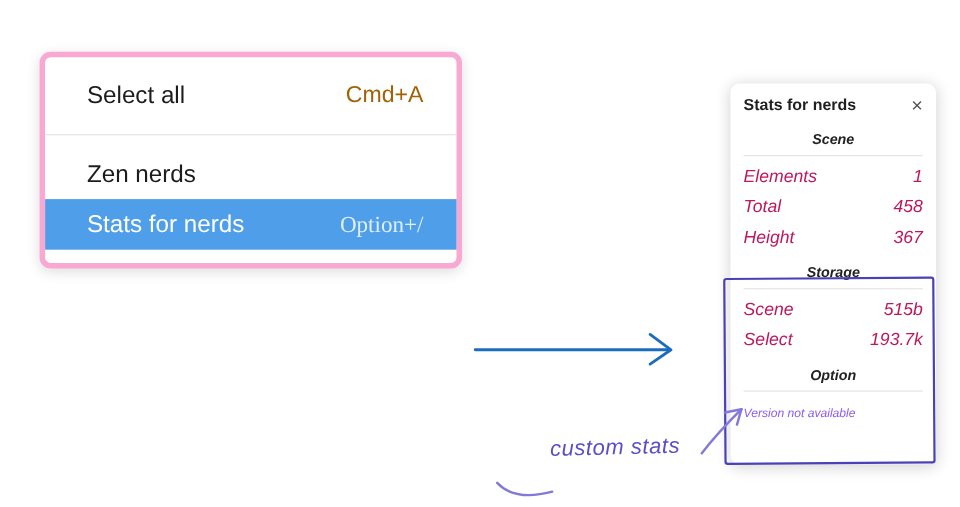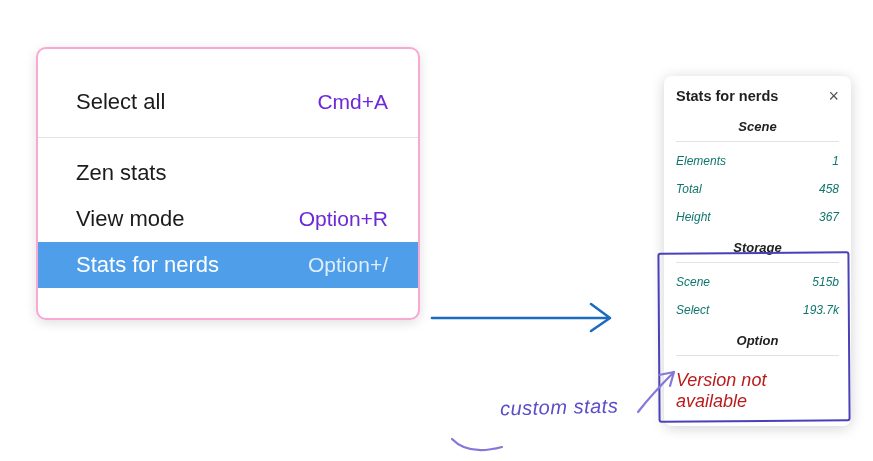--- a/index.html
+++ b/index.html
@@ -9,49 +9,49 @@
     --menu-highlight:#4f9eea;
     --arrow-blue:#1b6cbf;
     --annotation-purple:#5b4ec9;
     --sketch-box:#4a41b8;
     --arrow-purple:#8478d8;
   }
 
   
   .menu{
     position:absolute;left:36px;top:47px;width:384px;box-sizing:border-box;
-    background:#fff;border:2px solid #f9a8d4;border-radius:10px;
+    background:#fff;border:5px solid #f9a8d4;border-radius:10px;
     box-shadow:0 3px 12px rgba(0,0,0,.13);
-    padding:30px 0;
+    padding:12px 0;
   }
   .menu-item{
     height:46px;display:flex;align-items:center;justify-content:space-between;
     padding:0 30px 0 38px;font-size:22px;color:#1c1c1e;cursor:default;
   }
-  .mi-shortcut{color:#6d28d9;font-size:21px;}
+  .mi-shortcut{color:#a16207;font-size:21px;}
   .menu-sep{height:1px;background:#e3e3e6;margin:12px 0;}
   .menu-item.selected{background:var(--menu-highlight);color:#ffffff;}
-  .menu-item.selected .mi-shortcut{color:rgba(255,255,255,.82);}
+  .menu-item.selected .mi-shortcut{color:rgba(255,255,255,.82);font-family:Liberation Serif, serif;}
 
   
   .panel{
     position:absolute;left:664px;top:76px;width:187px;min-height:346px;box-sizing:border-box;
     background:#fff;border-radius:8px;box-shadow:0 2px 14px rgba(0,0,0,.18);
     padding:12px 12px 10px;color:#2b2b2b;
   }
   .panel-header{display:flex;justify-content:space-between;align-items:center;margin-bottom:10px;}
   .panel-title{font-weight:bold;font-size:14.5px;color:#1f1f1f;}
   .panel-close{font-weight:normal;color:#555;font-size:18px;line-height:14px;cursor:pointer;}
   .sec-head{
     text-align:center;font-weight:bold;font-size:13px;color:#222;
     padding:5px 0 7px;border-bottom:1px solid #e2e2e2;margin-bottom:5px;
   }
-  .stat-row{display:flex;justify-content:space-between;line-height:28px;font-size:12px;color:#0f766e;}
+  .stat-row{display:flex;justify-content:space-between;line-height:28px;font-size:16px;color:#be185d;}
   .section{margin-bottom:4px;font-style:italic;}
-  .version-note{font-size:18px;color:#b91c1c;padding-top:9px;}
+  .version-note{font-size:11px;color:#8b5cf6;padding-top:9px;}
 
   
   .sketch-box{
     position:absolute;left:658px;top:252px;width:192px;height:170px;box-sizing:border-box;
     border:2px solid var(--sketch-box);border-radius:3px;transform:rotate(-0.4deg);
     pointer-events:none;
   }
   svg.arrow{position:absolute;pointer-events:none;overflow:visible;}
   .stroke-blue{stroke:var(--arrow-blue);}
   .stroke-purple{stroke:var(--arrow-purple);}
@@ -66,25 +66,21 @@
 
 <div class="menu">
   <div class="menu-item">
     <span class="mi-label">Select all</span>
     <span class="mi-shortcut">Cmd+A</span>
   </div>
 
   <div class="menu-sep"></div>
 
   <div class="menu-item">
-    <span class="mi-label">Zen stats</span>
-  </div>
-  <div class="menu-item">
-    <span class="mi-label">View mode</span>
-    <span class="mi-shortcut">Option+R</span>
+    <span class="mi-label">Zen nerds</span>
   </div>
   <div class="menu-item selected">
     <span class="mi-label">Stats for nerds</span>
     <span class="mi-shortcut">Option+/</span>
   </div>
 </div>
 
 <svg class="arrow" style="left:428px;top:296px;" width="196" height="44" viewBox="0 0 196 44">
   <path class="stroke-blue" d="M 4 22 L 181 22" fill="none" stroke-width="2.6" stroke-linecap="round"></path>
   <path class="stroke-blue" d="M 163 8 L 182 22 L 163 35" fill="none" stroke-width="2.6" stroke-linecap="round" stroke-linejoin="round"></path>

